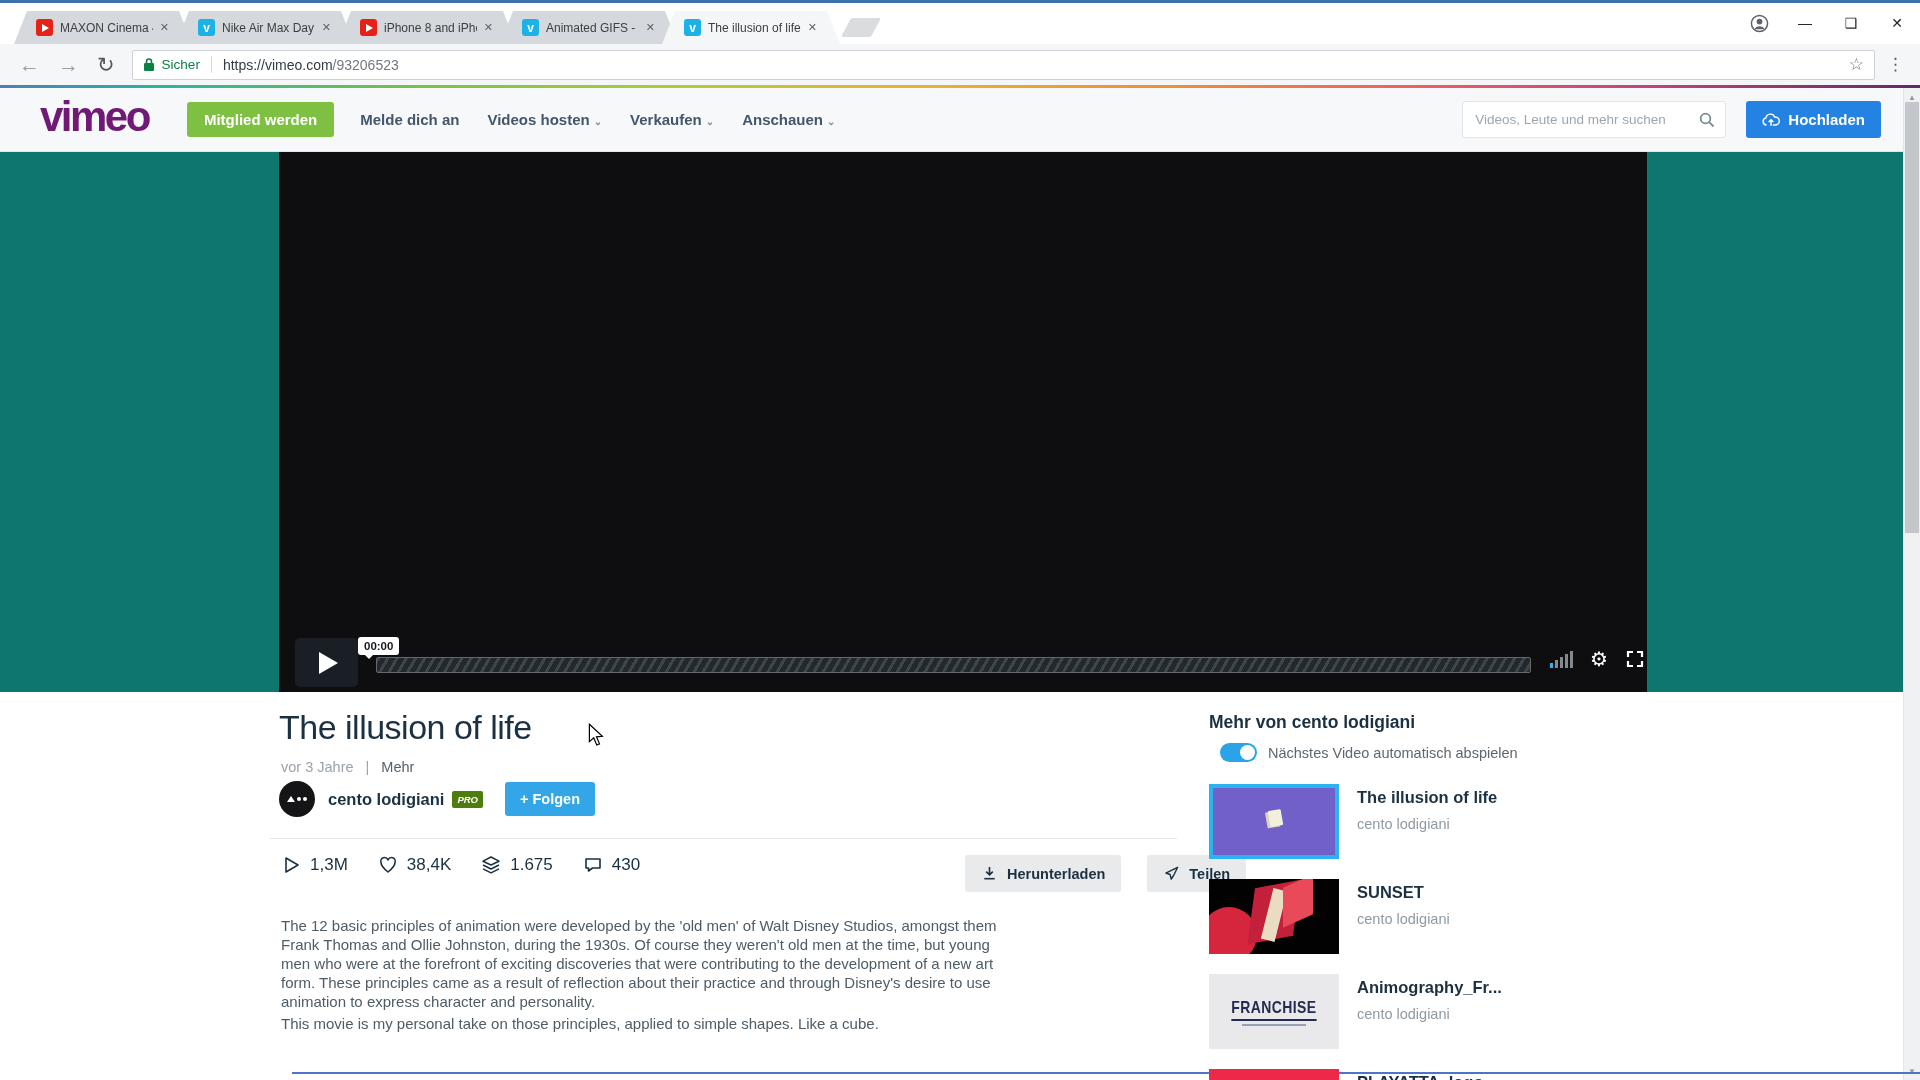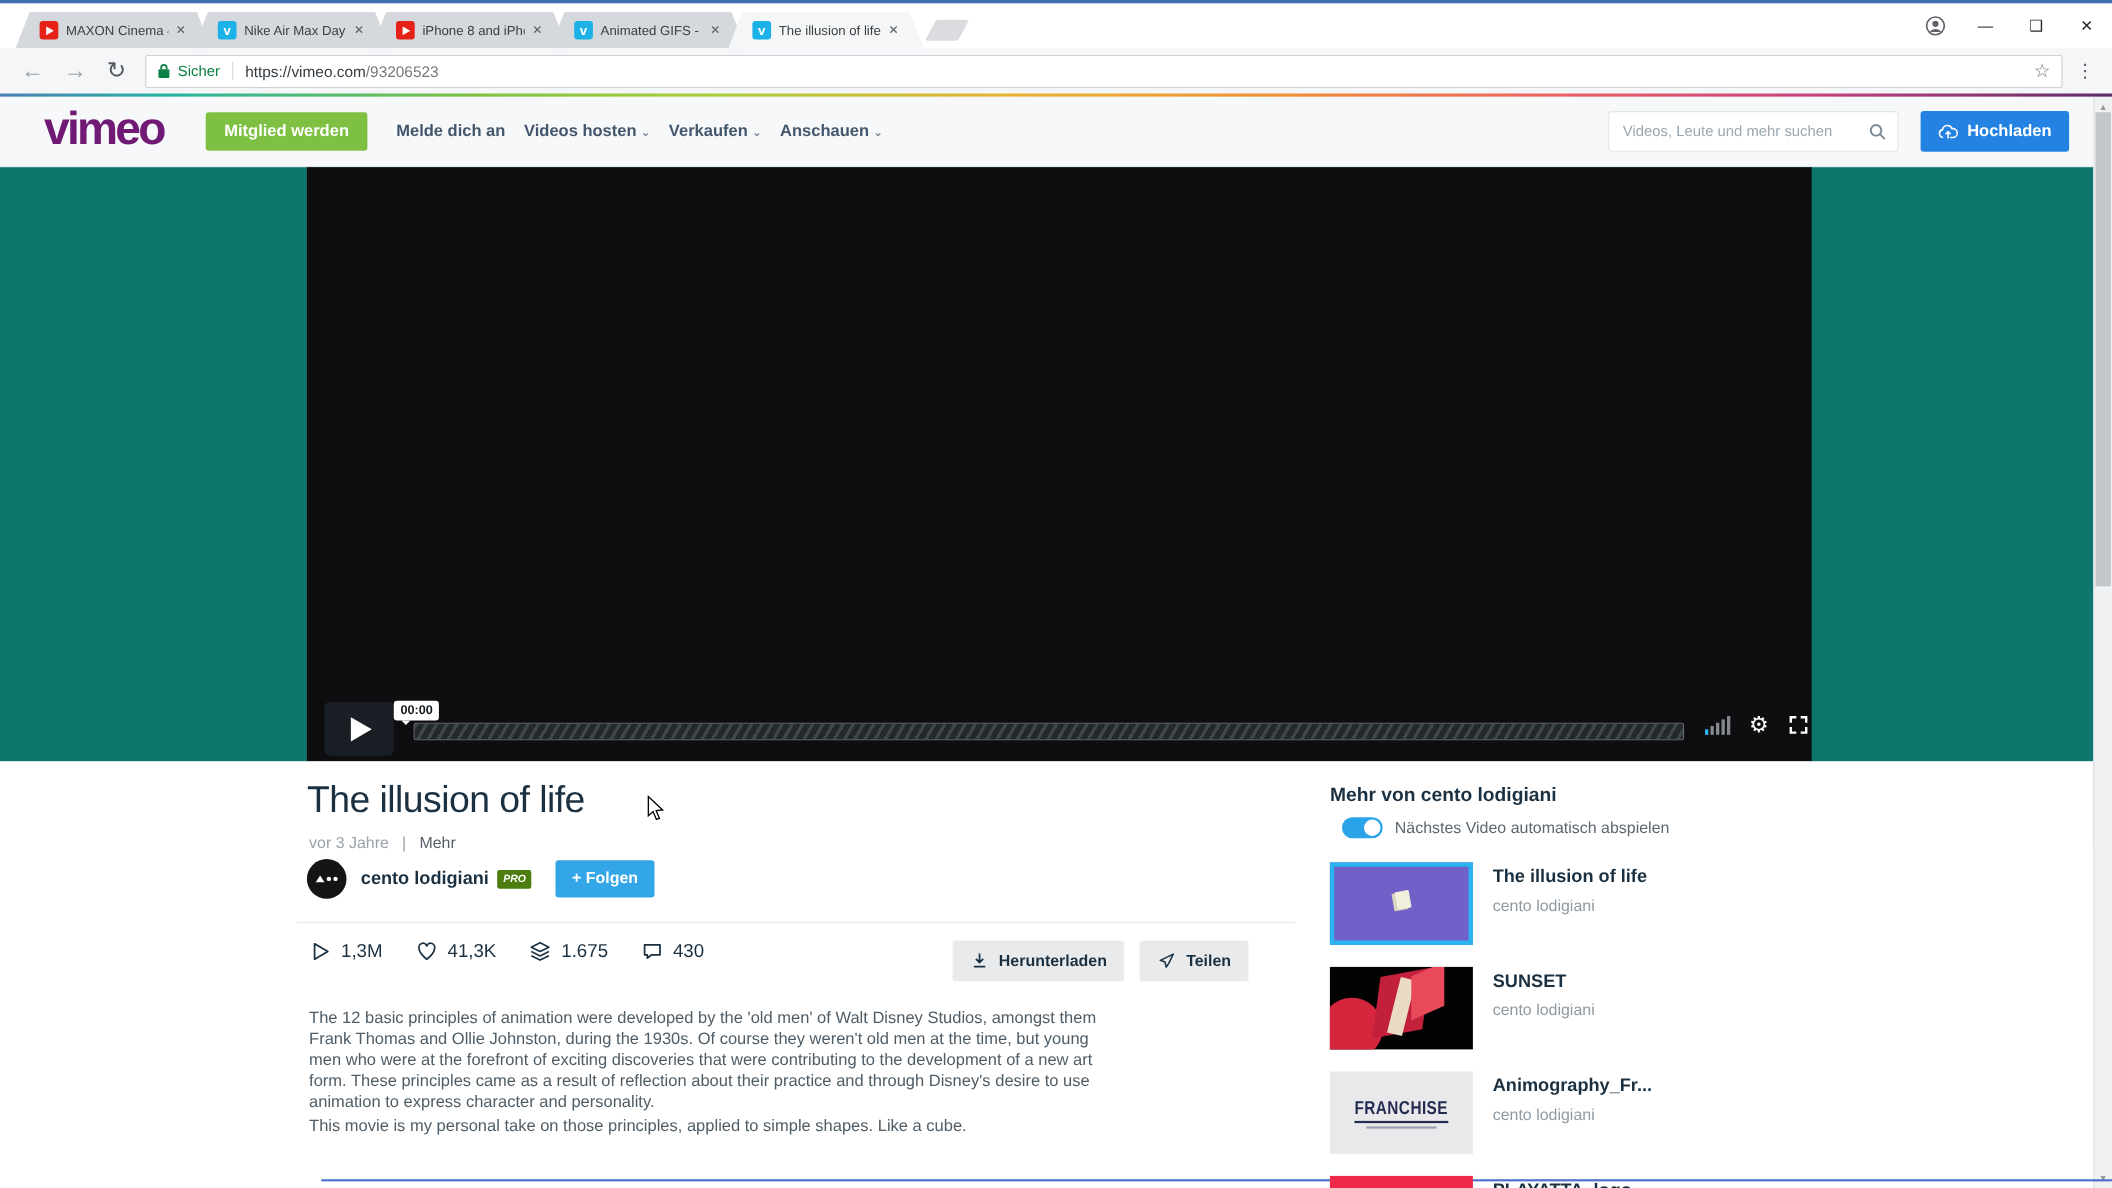--- a/index.html
+++ b/index.html
@@ -36,21 +36,21 @@
   .star { margin-left:auto; font-size:17px; color:#72777c; }
   .menu-dots { font-size:17px; color:#5a5e63; margin:0 6px; letter-spacing:0; }
 
   .rainbow { position:absolute; top:85px; left:0; right:0; height:3px;
     background:linear-gradient(90deg,#4a7fb5 0%,#28b4a2 8%,#7bc144 22%,#aacd3a 34%,#e8b430 48%,#f08e36 61%,#ec5f63 74%,#c5417e 86%,#5c2d66 100%); }
 
   
   .vheader { position:absolute; top:88px; left:0; right:17px; height:64px; background:#f7f8fa; border-bottom:1px solid #e2e6e8; display:flex; align-items:center; }
   .vlogo { font-size:42px; font-weight:800; color:#701a75; letter-spacing:-2.5px; margin:0 38px 6px 40px; }
   .join-btn { background:#7ec142; color:#fff; font-weight:bold; font-size:15px; padding:9px 17px; border-radius:3px; border:none; }
-  .vnav { display:flex; margin-left:26px; gap:17px; }
+  .vnav { display:flex; margin-left:26px; gap:28px; }
   .vnav .nav-item { font-size:15px; font-weight:bold; color:#44566b; white-space:nowrap; }
   .chev { font-size:10px; color:#7d8c99; margin-left:4px; }
   .vh-right { margin-left:auto; display:flex; align-items:center; margin-right:22px; }
   .vsearch { width:264px; height:37px; background:#fff; border:1px solid #e1e6e8; border-radius:3px; display:flex; align-items:center; padding:0 10px 0 12px; }
   .vsearch input { border:none; outline:none; flex:1; font-size:13.5px; color:#47555f; font-family:"Liberation Sans",sans-serif; background:transparent; }
   .vsearch input::placeholder { color:#9aa7b0; }
   .upload-btn { margin-left:20px; height:37px; background:#2483e2; color:#fff; font-weight:bold; font-size:15px; border:none; border-radius:3px; padding:0 16px; display:flex; align-items:center; gap:8px; }
 
   
   .player { position:absolute; top:152px; left:0; right:0; height:616px; background:#0f766e; }
@@ -76,21 +76,21 @@
   .avatar { width:36px; height:36px; border-radius:50%; background:#151517; display:flex; align-items:center; justify-content:center; gap:2px; }
   .avatar .tri { border-bottom:6px solid #fff; border-left:4px solid transparent; border-right:4px solid transparent; }
   .avatar .dot { width:4px; height:4px; border-radius:50%; background:#fff; }
   .chan-name { font-size:16.5px; font-weight:bold; color:#1b3142; margin-left:13px; }
   .pro-badge { background:#4d7c0f; color:#fff; font-size:9.5px; font-weight:bold; border-radius:2px; padding:3px 5px; margin-left:8px;font-style:italic; }
   .follow-btn { margin-left:22px; background:#33a6e8; color:#fff; border:none; border-radius:3px; font-size:14.5px; font-weight:bold; padding:9px 15px; }
   .stats-divider { position:absolute; left:270px; top:146px; width:907px; border-top:1px solid #e5e8ea; }
   .stats-row { position:absolute; left:281px; top:163px; display:flex; align-items:center; gap:30px; }
   .stat { display:flex; align-items:center; gap:9px; font-size:17px; color:#1b3142; }
   .stat svg { display:block; }
-  .act-btns { position:absolute; left:866px; top:163px; display:flex; gap:14px;border-radius:10px; }
+  .act-btns { position:absolute; left:965px; top:163px; display:flex; gap:26px;border-radius:10px; }
   .gbtn { background:#e9eaec; border:none; border-radius:3px; height:37px; padding:0 16px; display:flex; align-items:center; gap:9px; font-size:14.5px; font-weight:bold; color:#1b3142; }
   .desc { position:absolute; left:281px; top:224px; width:737px; font-size:15px; line-height:19px; color:#4e5c66; }
   .desc p + p { margin-top:3px; }
 
   
   .sidebar { position:absolute; left:1209px; top:20px; width:560px; }
   .sb-head { font-size:17.5px; font-weight:bold; color:#1b3142; }
   .autoplay { display:flex; align-items:center; margin-top:10px; }
   .toggle { width:37px; height:19px; border-radius:10px; background:#2aa3e8; position:relative; }
   .toggle .knob { position:absolute; right:2px; top:2px; width:15px; height:15px; border-radius:50%; background:#fff; }
@@ -260,21 +260,21 @@
       <span class="stat">
         <svg width="20" height="20" viewBox="0 0 20 20">
             <path d="M5 3l12 7-12 7z" fill="none" stroke="#1b3142" stroke-width="1.6" stroke-linejoin="round"></path>
           </svg>
         <span>1,3M</span>
       </span>
       <span class="stat">
         <svg width="20" height="20" viewBox="0 0 20 20">
             <path d="M10 17C4.5 12.5 3 9.6 3 7.4A3.7 3.7 0 0110 5a3.7 3.7 0 017 2.4c0 2.2-1.5 5.1-7 9.6z" fill="none" stroke="#1b3142" stroke-width="1.6" stroke-linejoin="round"></path>
           </svg>
-        <span>41,3K</span>
+        <span>38,4K</span>
       </span>
       <span class="stat">
         <svg width="20" height="20" viewBox="0 0 20 20">
             <path d="M10 2l8 4.2L10 10 2 6.2z" fill="none" stroke="#1b3142" stroke-width="1.5" stroke-linejoin="round"></path>
             <path d="M2 10l8 4 8-4M2 13.8l8 4 8-4" fill="none" stroke="#1b3142" stroke-width="1.5" stroke-linejoin="round"></path>
           </svg>
         <span>1.675</span>
       </span>
       <span class="stat">
         <svg width="20" height="20" viewBox="0 0 20 20">

